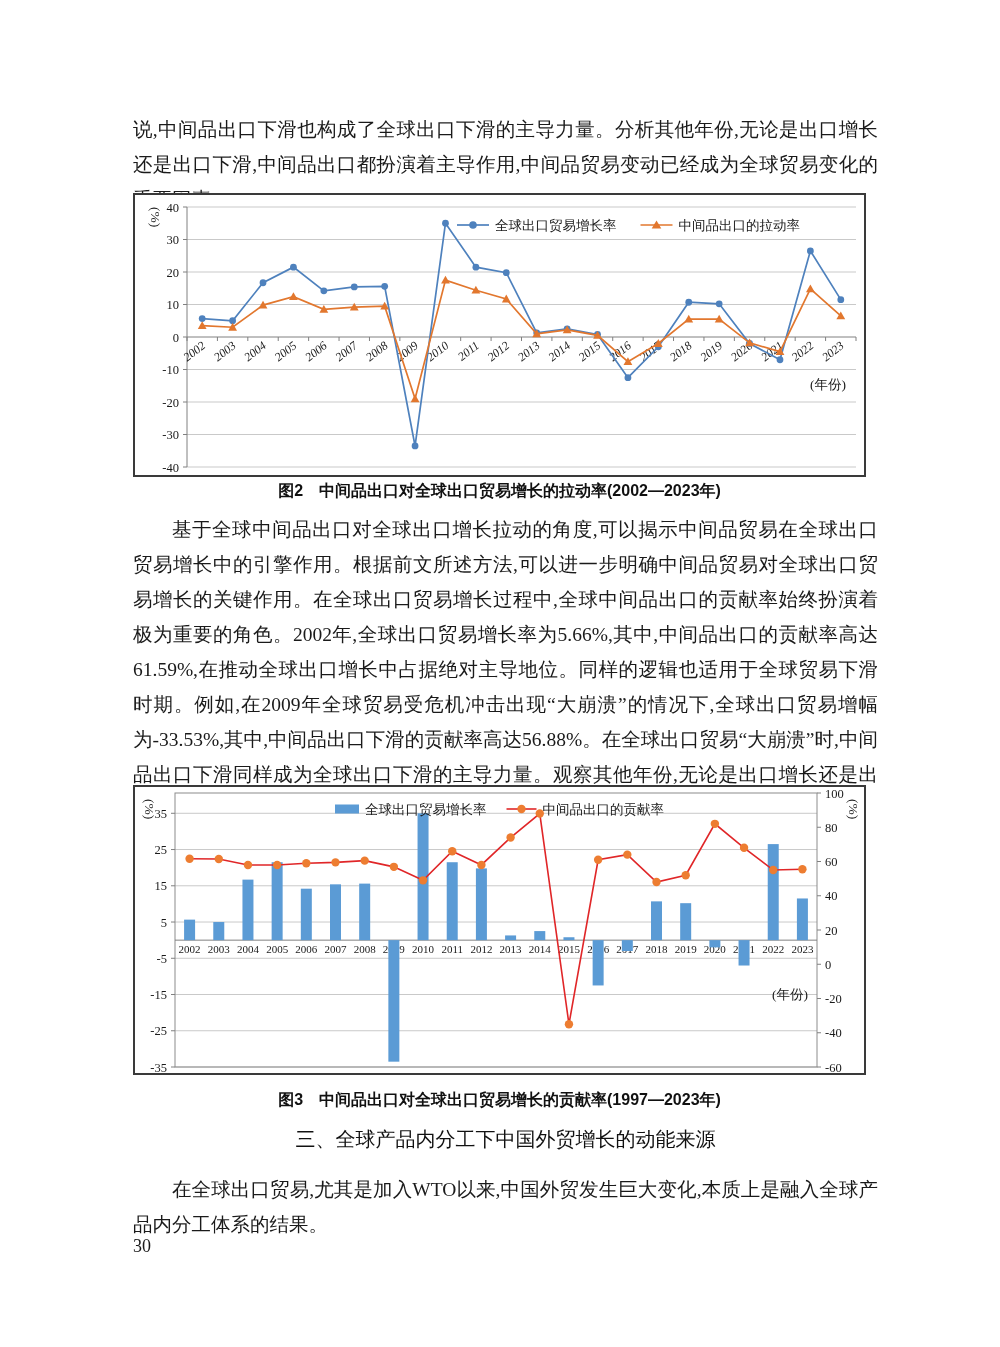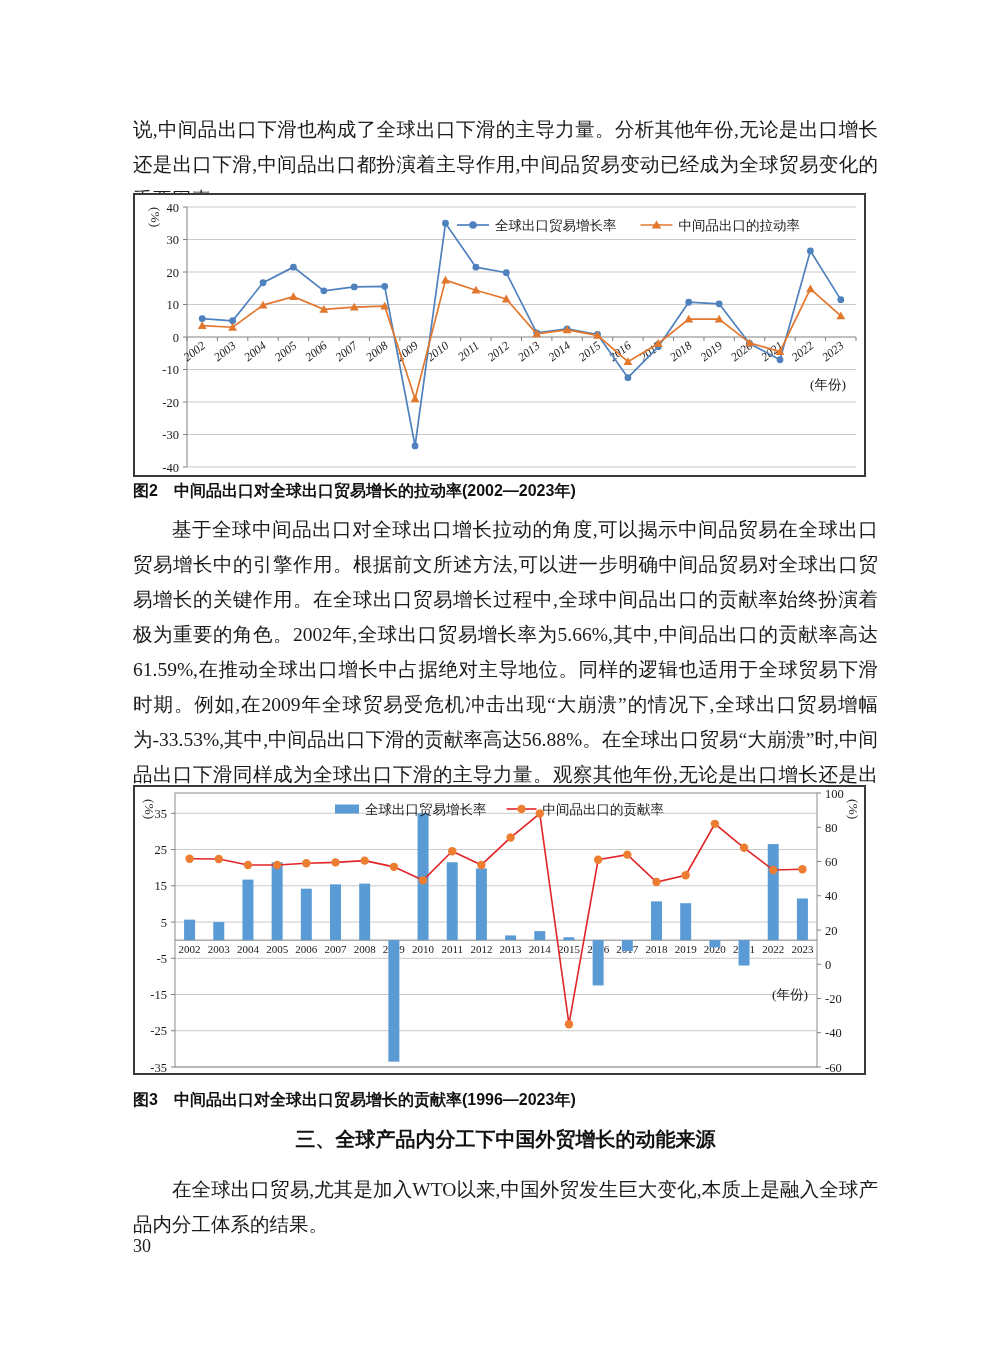--- a/index.html
+++ b/index.html
@@ -1,24 +1,24 @@
 <!DOCTYPE html>
 <html><head>
 <meta charset="utf-8">
 <style>
   html,body{margin:0;padding:0;background:#fff;}
   body{width:1000px;height:1347px;position:relative;font-family:"Liberation Serif","DejaVu Serif",serif;color:#1a1a1a;}
   .body-text{position:absolute;left:133px;width:745px;margin:0;font-size:19.5px;line-height:35px;text-align:justify;}
   .indent{text-indent:39px;}
   .chartbox{position:absolute;left:133px;width:733px;margin:0;border:2px solid #3a3a3a;background:#fff;box-sizing:border-box;}
   .chartbox svg{display:block;}
-  .fig-caption{position:absolute;left:133px;width:733px;margin:0;
+  .fig-caption{position:absolute;left:133px;width:733px;margin:0;text-align:center;
     font-family:"Liberation Sans","DejaVu Sans",sans-serif;font-weight:bold;font-size:16px;color:#111;}
   .section-heading{position:absolute;left:133px;width:745px;margin:0;text-align:center;
-    font-family:"Liberation Sans","DejaVu Sans",sans-serif;font-weight:bold;font-size:20px;color:#111;}
+    font-family:"Liberation Sans","DejaVu Sans",sans-serif;font-weight:normal;font-size:20px;color:#111;}
   .page-number{position:absolute;left:133px;top:1236px;font-size:18px;}
   
   text{fill:#1a1a1a;}
   .num{font:12.5px "Liberation Serif","DejaVu Serif",serif;}
   .numx{font:italic 12px "Liberation Serif","DejaVu Serif",serif;}
   .numxs{font:11px "Liberation Serif","DejaVu Serif",serif;}
   .leg{font:13.5px "Liberation Serif","DejaVu Serif",serif;}
 </style>
 </head>
 <body>
@@ -320,20 +320,20 @@
         </g>
         <g>
           <text x="714" y="12" class="leg" transform="rotate(90 714 12)">(%)</text>
         </g>
         <g>
           <text x="655" y="212" text-anchor="middle" class="leg">(年份)</text>
         </g>
       </svg>
   </figure>
 
-  <p class="fig-caption" style="top:1090px">图3　中间品出口对全球出口贸易增长的贡献率(1996—2023年)</p>
+  <p class="fig-caption" style="top:1090px">图3　中间品出口对全球出口贸易增长的贡献率(1997—2023年)</p>
 
   <h2 class="section-heading" style="top:1126px">三、全球产品内分工下中国外贸增长的动能来源</h2>
 
   <p class="body-text indent" style="top:1172px">在全球出口贸易,尤其是加入WTO以来,中国外贸发生巨大变化,本质上是融入全球产品内分工体系的结果。</p>
 
   <div class="page-number">30</div>
 </div>
 
 </body></html>

